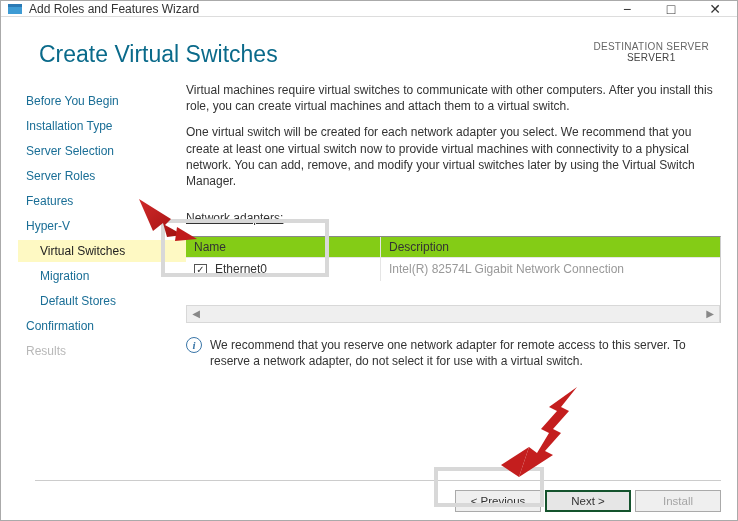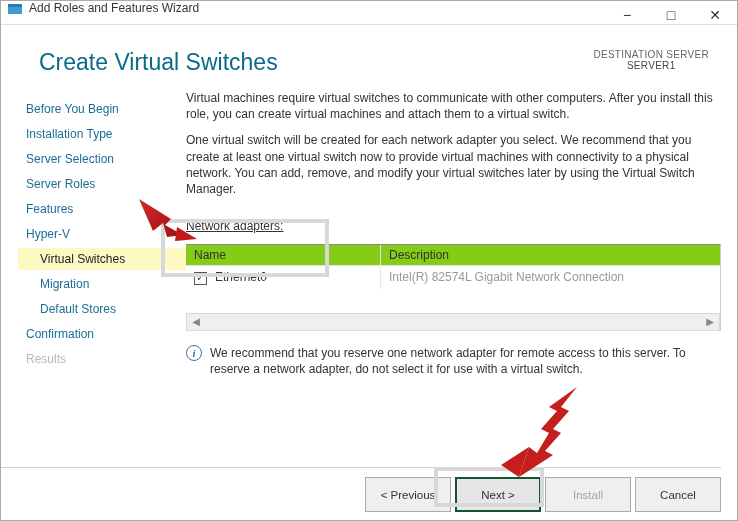--- a/index.html
+++ b/index.html
@@ -1,17 +1,17 @@
 <!DOCTYPE html>
 <html><head>
 <meta charset="utf-8">
 <style>
 * { box-sizing: border-box; margin: 0; padding: 0; font-family: "Segoe UI", Tahoma, sans-serif; }
 body { background: #fff; width: 738px; height: 521px; overflow: hidden; position: relative; border: 1px solid #aaa; }
-.titlebar { height: 24px; display: flex; align-items: flex-start; border-bottom: 1px solid #ddd; font-size: 12px; }
+.titlebar { height: 16px; display: flex; align-items: center; border-bottom: 1px solid #ddd; font-size: 12px; }
 .titlebar .icon { width: 16px; height: 16px; margin: 0 6px; }
 .titlebar .title { flex: 1; color: #333; }
 .winbtns { display: flex; }
 .winbtn { width: 44px; height: 28px; display: flex; align-items: center; justify-content: center; color: #333; font-size: 14px; }
 
 .header { display: flex; padding: 24px 28px 14px 38px; }
 .header h1 { color: #0a6a8a; font-weight: 300; font-size: 23px; flex: 1; }
 .dest { text-align: center; font-size: 10px; color: #666; letter-spacing: .3px; }
 .dest .srv { color: #444; }
 
@@ -37,21 +37,21 @@
 .scroll-strip { height: 18px; background: #efefef; margin-top: 24px; position: relative; border: 1px solid #d8d8d8; }
 .scroll-strip .arrow { position: absolute; top: 0; width: 18px; height: 100%; display: flex; align-items: center; justify-content: center; color: #888; font-size: 10px; }
 .scroll-strip .arrow.l { left: 0; }
 .scroll-strip .arrow.r { right: 0; }
 
 .info-row { display: flex; margin-top: 14px; }
 .info-row .iicon { width: 16px; height: 16px; border-radius: 50%; border: 1px solid #3a76a8; color: #3a76a8; font-size: 11px; font-weight: bold; display: flex; align-items: center; justify-content: center; margin-right: 8px; flex-shrink: 0; font-style: italic; font-family: Georgia, serif; }
 .info-row p { flex: 1; }
 
 .footer { position: absolute; bottom: 8px; right: 16px; display: flex; gap: 4px; }
-.footer button { width: 86px; height: 35px; font-size: 11.5px; background: #efefef; border: 1px solid #aaa; color: #333; cursor: pointer; }
+.footer button { width: 86px; height: 22px; font-size: 11.5px; background: #efefef; border: 1px solid #aaa; color: #333; cursor: pointer; }
 .footer button:disabled { color: #a5a5a5; cursor: default; }
 .footer button.primary { border: 2px solid #14532d; background: #e6e6e6; }
 .footer .divider { position: absolute; top: -10px; left: -420px; right: 0; height: 1px; background: #ccc; }
 
 
 .hl { position: absolute; border: 4px solid #d8d8d8; pointer-events: none; }
 .hl1 { left: 160px; top: 218px; width: 168px; height: 58px; }
 .hl2 { left: 433px; top: 466px; width: 110px; height: 40px; }
 
 
@@ -125,21 +125,20 @@
       <p>We recommend that you reserve one network adapter for remote access to this server. To reserve a network adapter, do not select it for use with a virtual switch.</p>
     </div>
   </div>
 </div>
 
 <div class="footer">
   <div class="divider"></div>
   <button>&lt; Previous</button>
   <button class="primary">Next &gt;</button>
   <button disabled="">Install</button>
-  <button>Cancel</button>
 </div>
 
 <div class="hl hl1"></div>
 <div class="hl hl2"></div>
 
 <svg class="arrow-red" style="left:130px; top:190px; width:70px; height:50px;">
   <defs>
       <linearGradient id="g1" x1="0" y1="0" x2="1" y2="1">
         <stop offset="0" stop-color="#d02a2a"></stop>
         <stop offset="1" stop-color="#a01010"></stop>

